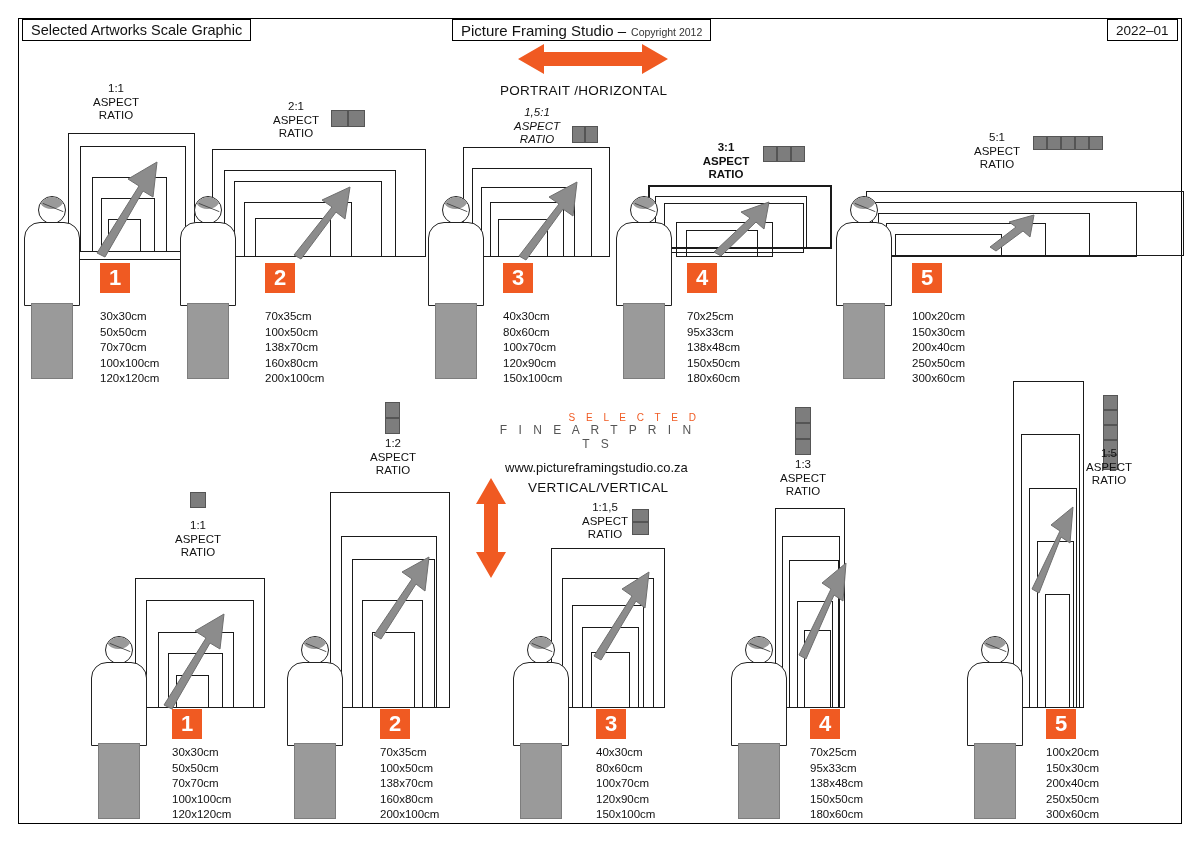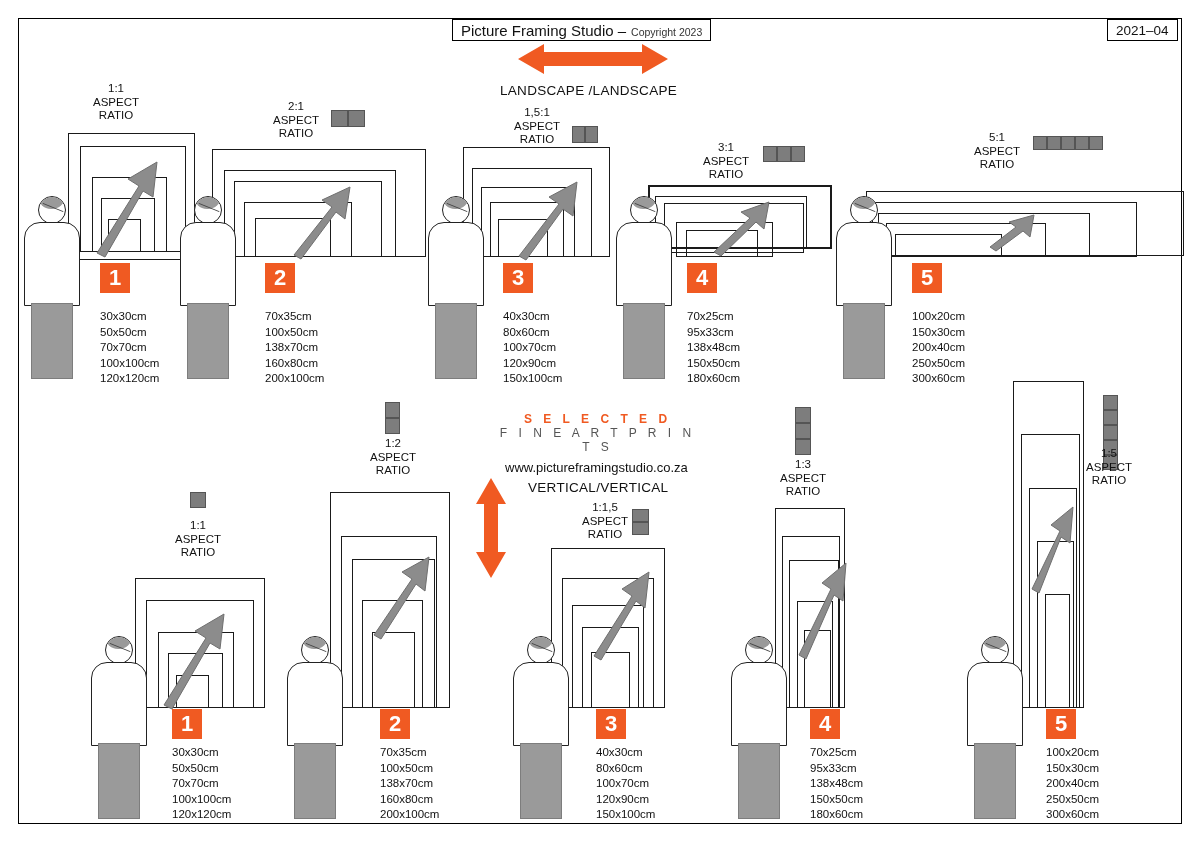--- a/index.html
+++ b/index.html
@@ -64,47 +64,50 @@
   .sizes{
     position:absolute;font-size:11.5px;line-height:15.5px;color:#111;white-space:nowrap;
   }
   .sect-lbl{
     position:absolute;font-size:13.5px;color:#111;white-space:nowrap;letter-spacing:.3px;
   }
   .url-lbl{
     position:absolute;font-size:13px;color:#111;white-space:nowrap;
   }
   .logo{position:absolute;text-align:center;}
-  .logo .l1{font-size:12px;letter-spacing:4px;color:#f05a22;font-weight:bold;}
+  .logo .l1{font-size:10px;letter-spacing:4px;color:#f05a22;font-weight:normal;text-align:right;}
   .logo .l2{font-size:27px;letter-spacing:-0.5px;font-weight:bold;color:#111;line-height:26px;}
   .logo .l2 .o{color:#f05a22;}
   .logo .l3{font-size:12px;letter-spacing:4px;color:#555;}
   svg.arr{position:absolute;overflow:visible;}
 </style>
 </head>
 <body>
 
 <div id="sheet">
 
   <div class="border-frame"></div>
 
+  <div class="hdr-box" id="hdr-left">
+    <span>Selected Artworks Scale Graphic</span>
+  </div>
   <div class="hdr-box" id="hdr-center">
     <span class="hdr-center-inner">
       <span class="hdr-center-title">Picture Framing Studio –</span>
-      <span class="hdr-center-cr">Copyright 2023</span>
+      <span class="hdr-center-cr">Copyright 2012</span>
     </span>
   </div>
   <div class="hdr-box" id="hdr-right">
-    <span>2021–04</span>
+    <span>2022–01</span>
   </div>
 
   <svg class="arr" style="left:518px;top:42px;" width="150" height="34">
     <polygon points="0,17 26,2 26,10 124,10 124,2 150,17 124,32 124,24 26,24 26,32" fill="#f05a22"></polygon>
   </svg>
-  <div class="sect-lbl" style="left:500px;top:83px;">LANDSCAPE /LANDSCAPE</div>
+  <div class="sect-lbl" style="left:500px;top:83px;">PORTRAIT /HORIZONTAL</div>
 
   <div class="ratio-lbl" style="left:82px;top:82px;width:68px;">
     <span>1:1</span><br>
     <span>ASPECT</span><br>
     <span>RATIO</span>
   </div>
 
   <div class="frame" style="left:68px;top:133px;width:125px;height:125px;"></div>
   <div class="frame" style="left:80px;top:146px;width:104px;height:104px;"></div>
   <div class="frame" style="left:92px;top:177px;width:73px;height:73px;"></div>
@@ -162,21 +165,21 @@
 
   <div class="num-badge" style="left:265px;top:263px;">2</div>
   <div class="sizes" style="left:265px;top:309px;">
     <div>70x35cm</div>
     <div>100x50cm</div>
     <div>138x70cm</div>
     <div>160x80cm</div>
     <div>200x100cm</div>
   </div>
 
-  <div class="ratio-lbl" style="left:503px;top:106px;width:68px;">
+  <div class="ratio-lbl" style="left:503px;top:106px;width:68px;font-style:italic;">
     <span>1,5:1</span><br>
     <span>ASPECT</span><br>
     <span>RATIO</span>
   </div>
   <div class="ratio-swatch" style="left:572px;top:126px;">
     <i style="width:13px;height:17px;"></i>
       <i style="width:13px;height:17px;"></i>
   </div>
 
   <div class="frame" style="left:463px;top:147px;width:145px;height:108px;"></div>
@@ -199,21 +202,21 @@
 
   <div class="num-badge" style="left:503px;top:263px;">3</div>
   <div class="sizes" style="left:503px;top:309px;">
     <div>40x30cm</div>
     <div>80x60cm</div>
     <div>100x70cm</div>
     <div>120x90cm</div>
     <div>150x100cm</div>
   </div>
 
-  <div class="ratio-lbl" style="left:692px;top:141px;width:68px;">
+  <div class="ratio-lbl" style="left:692px;top:141px;width:68px;font-weight:bold;">
     <span>3:1</span><br>
     <span>ASPECT</span><br>
     <span>RATIO</span>
   </div>
   <div class="ratio-swatch" style="left:763px;top:146px;">
     <i style="width:14px;height:16px;"></i>
       <i style="width:14px;height:16px;"></i>
       <i style="width:14px;height:16px;"></i>
   </div>
 

